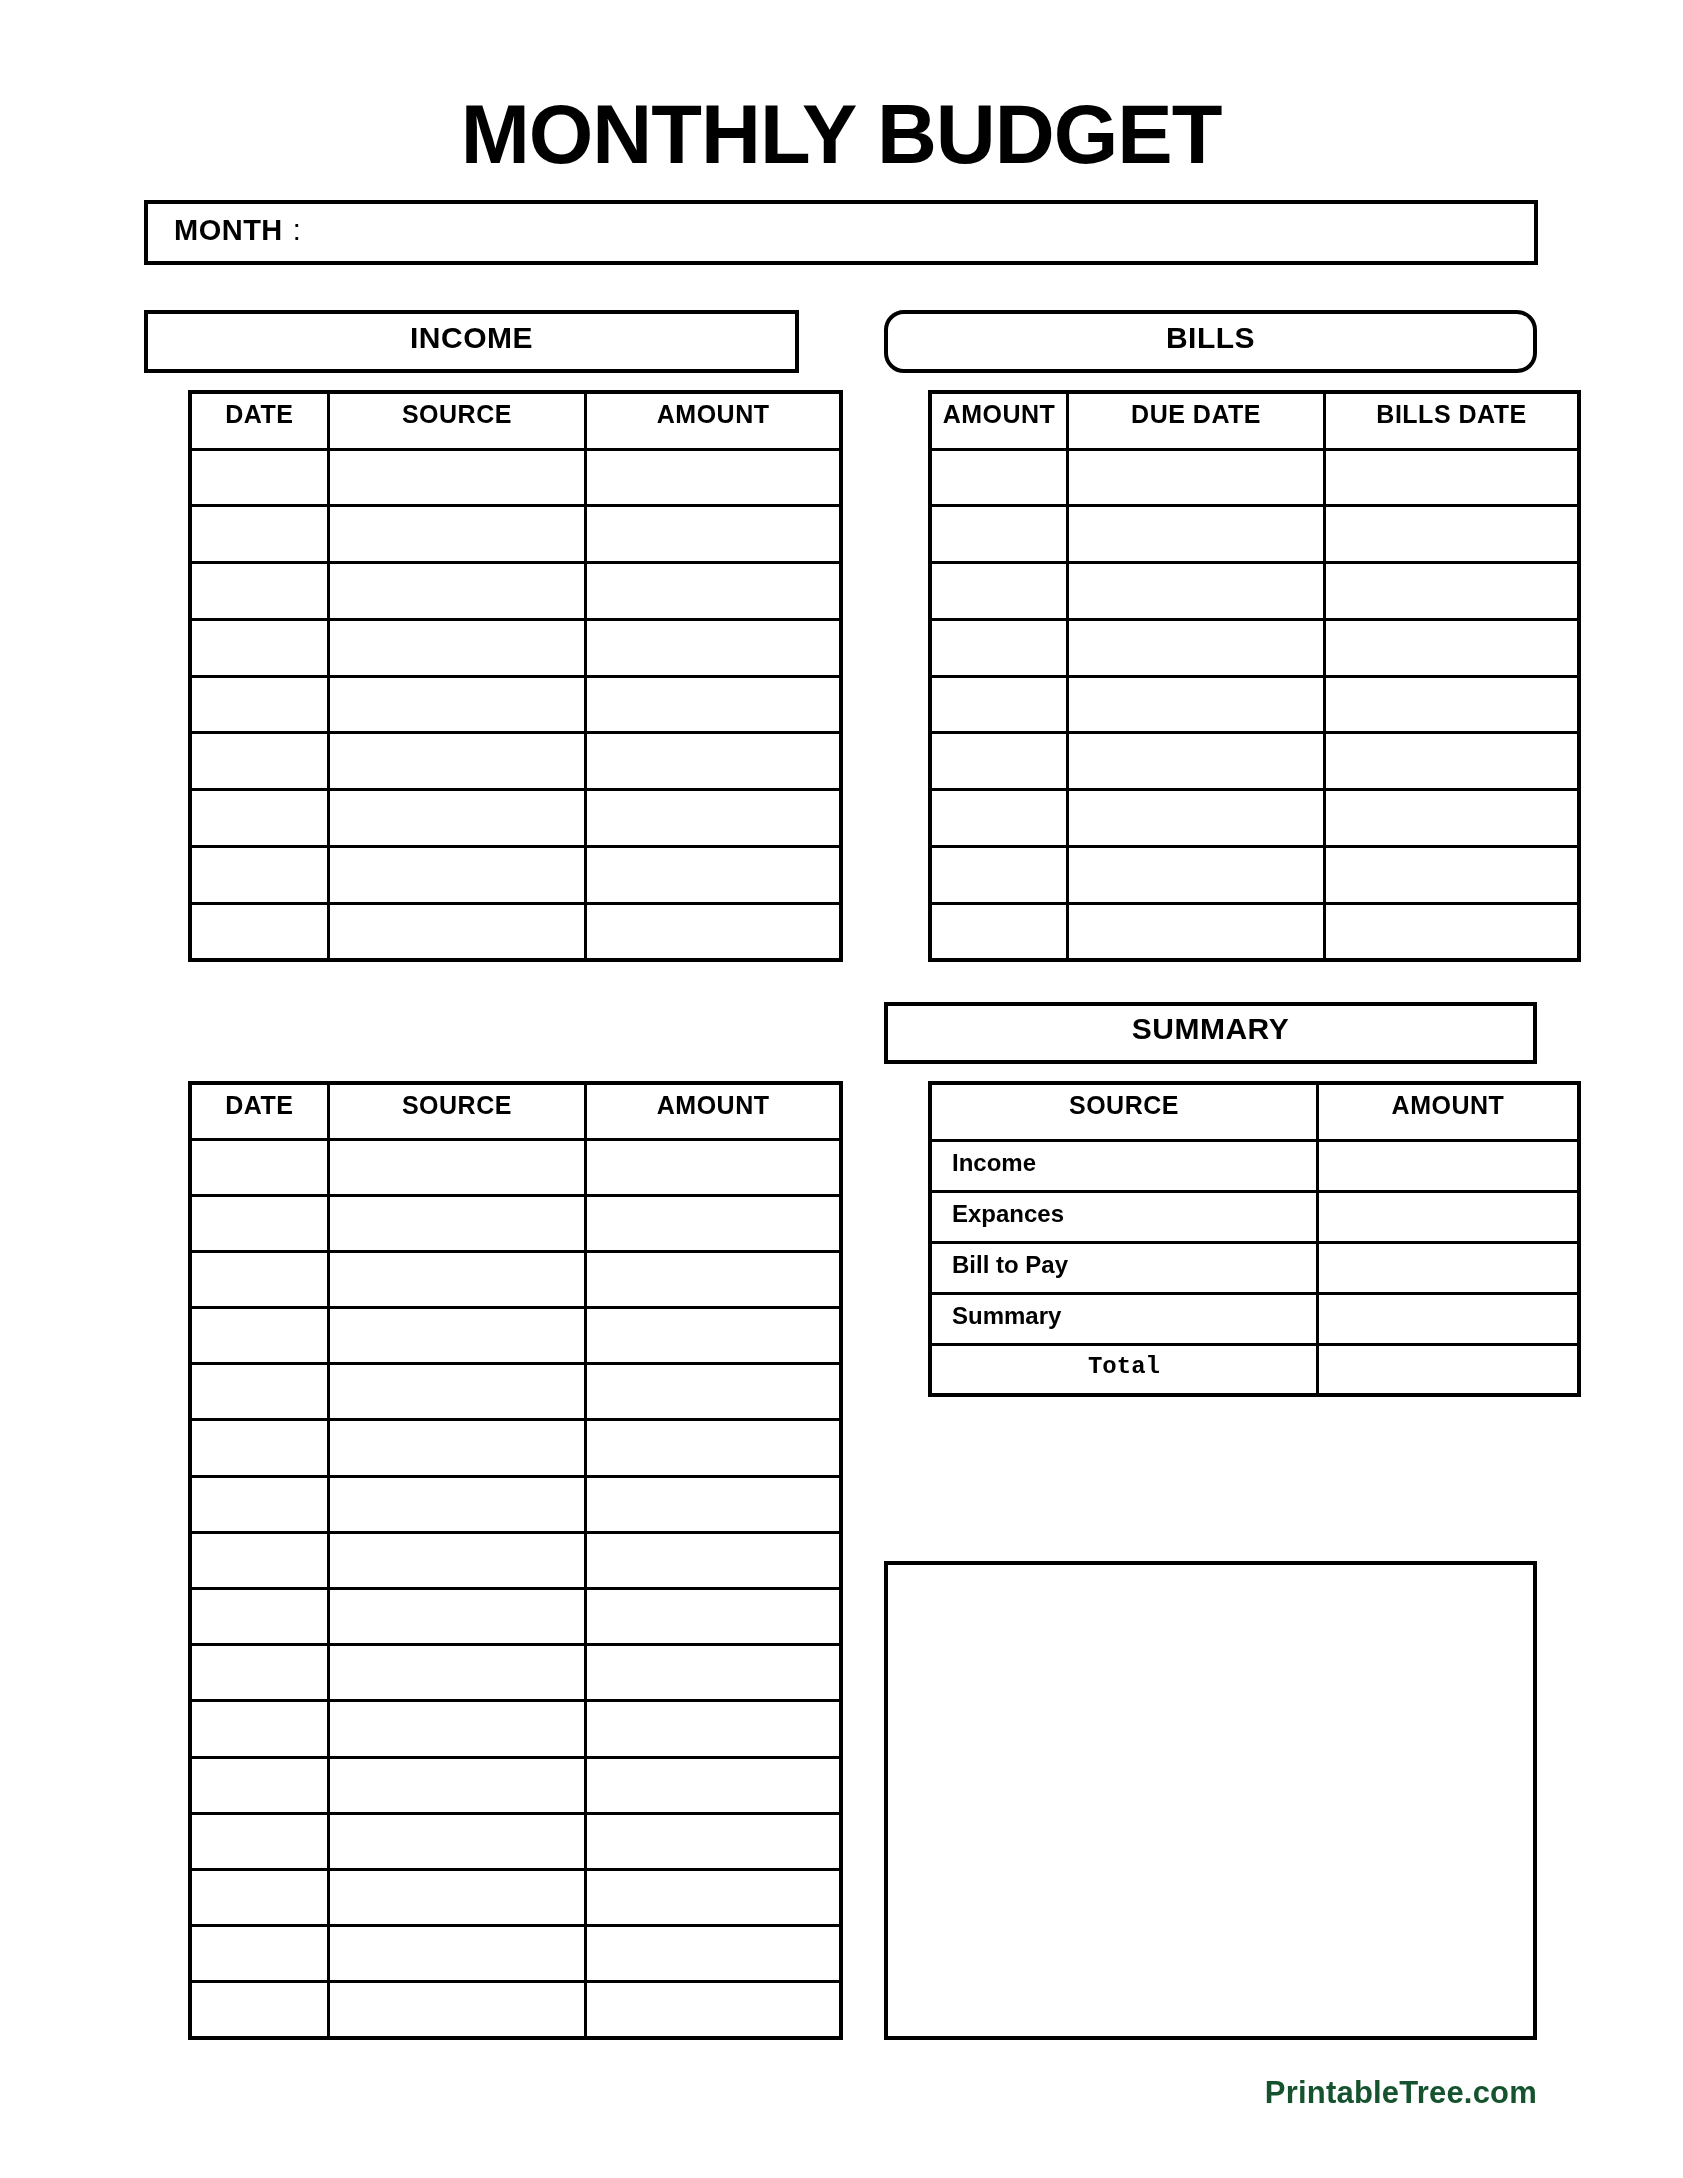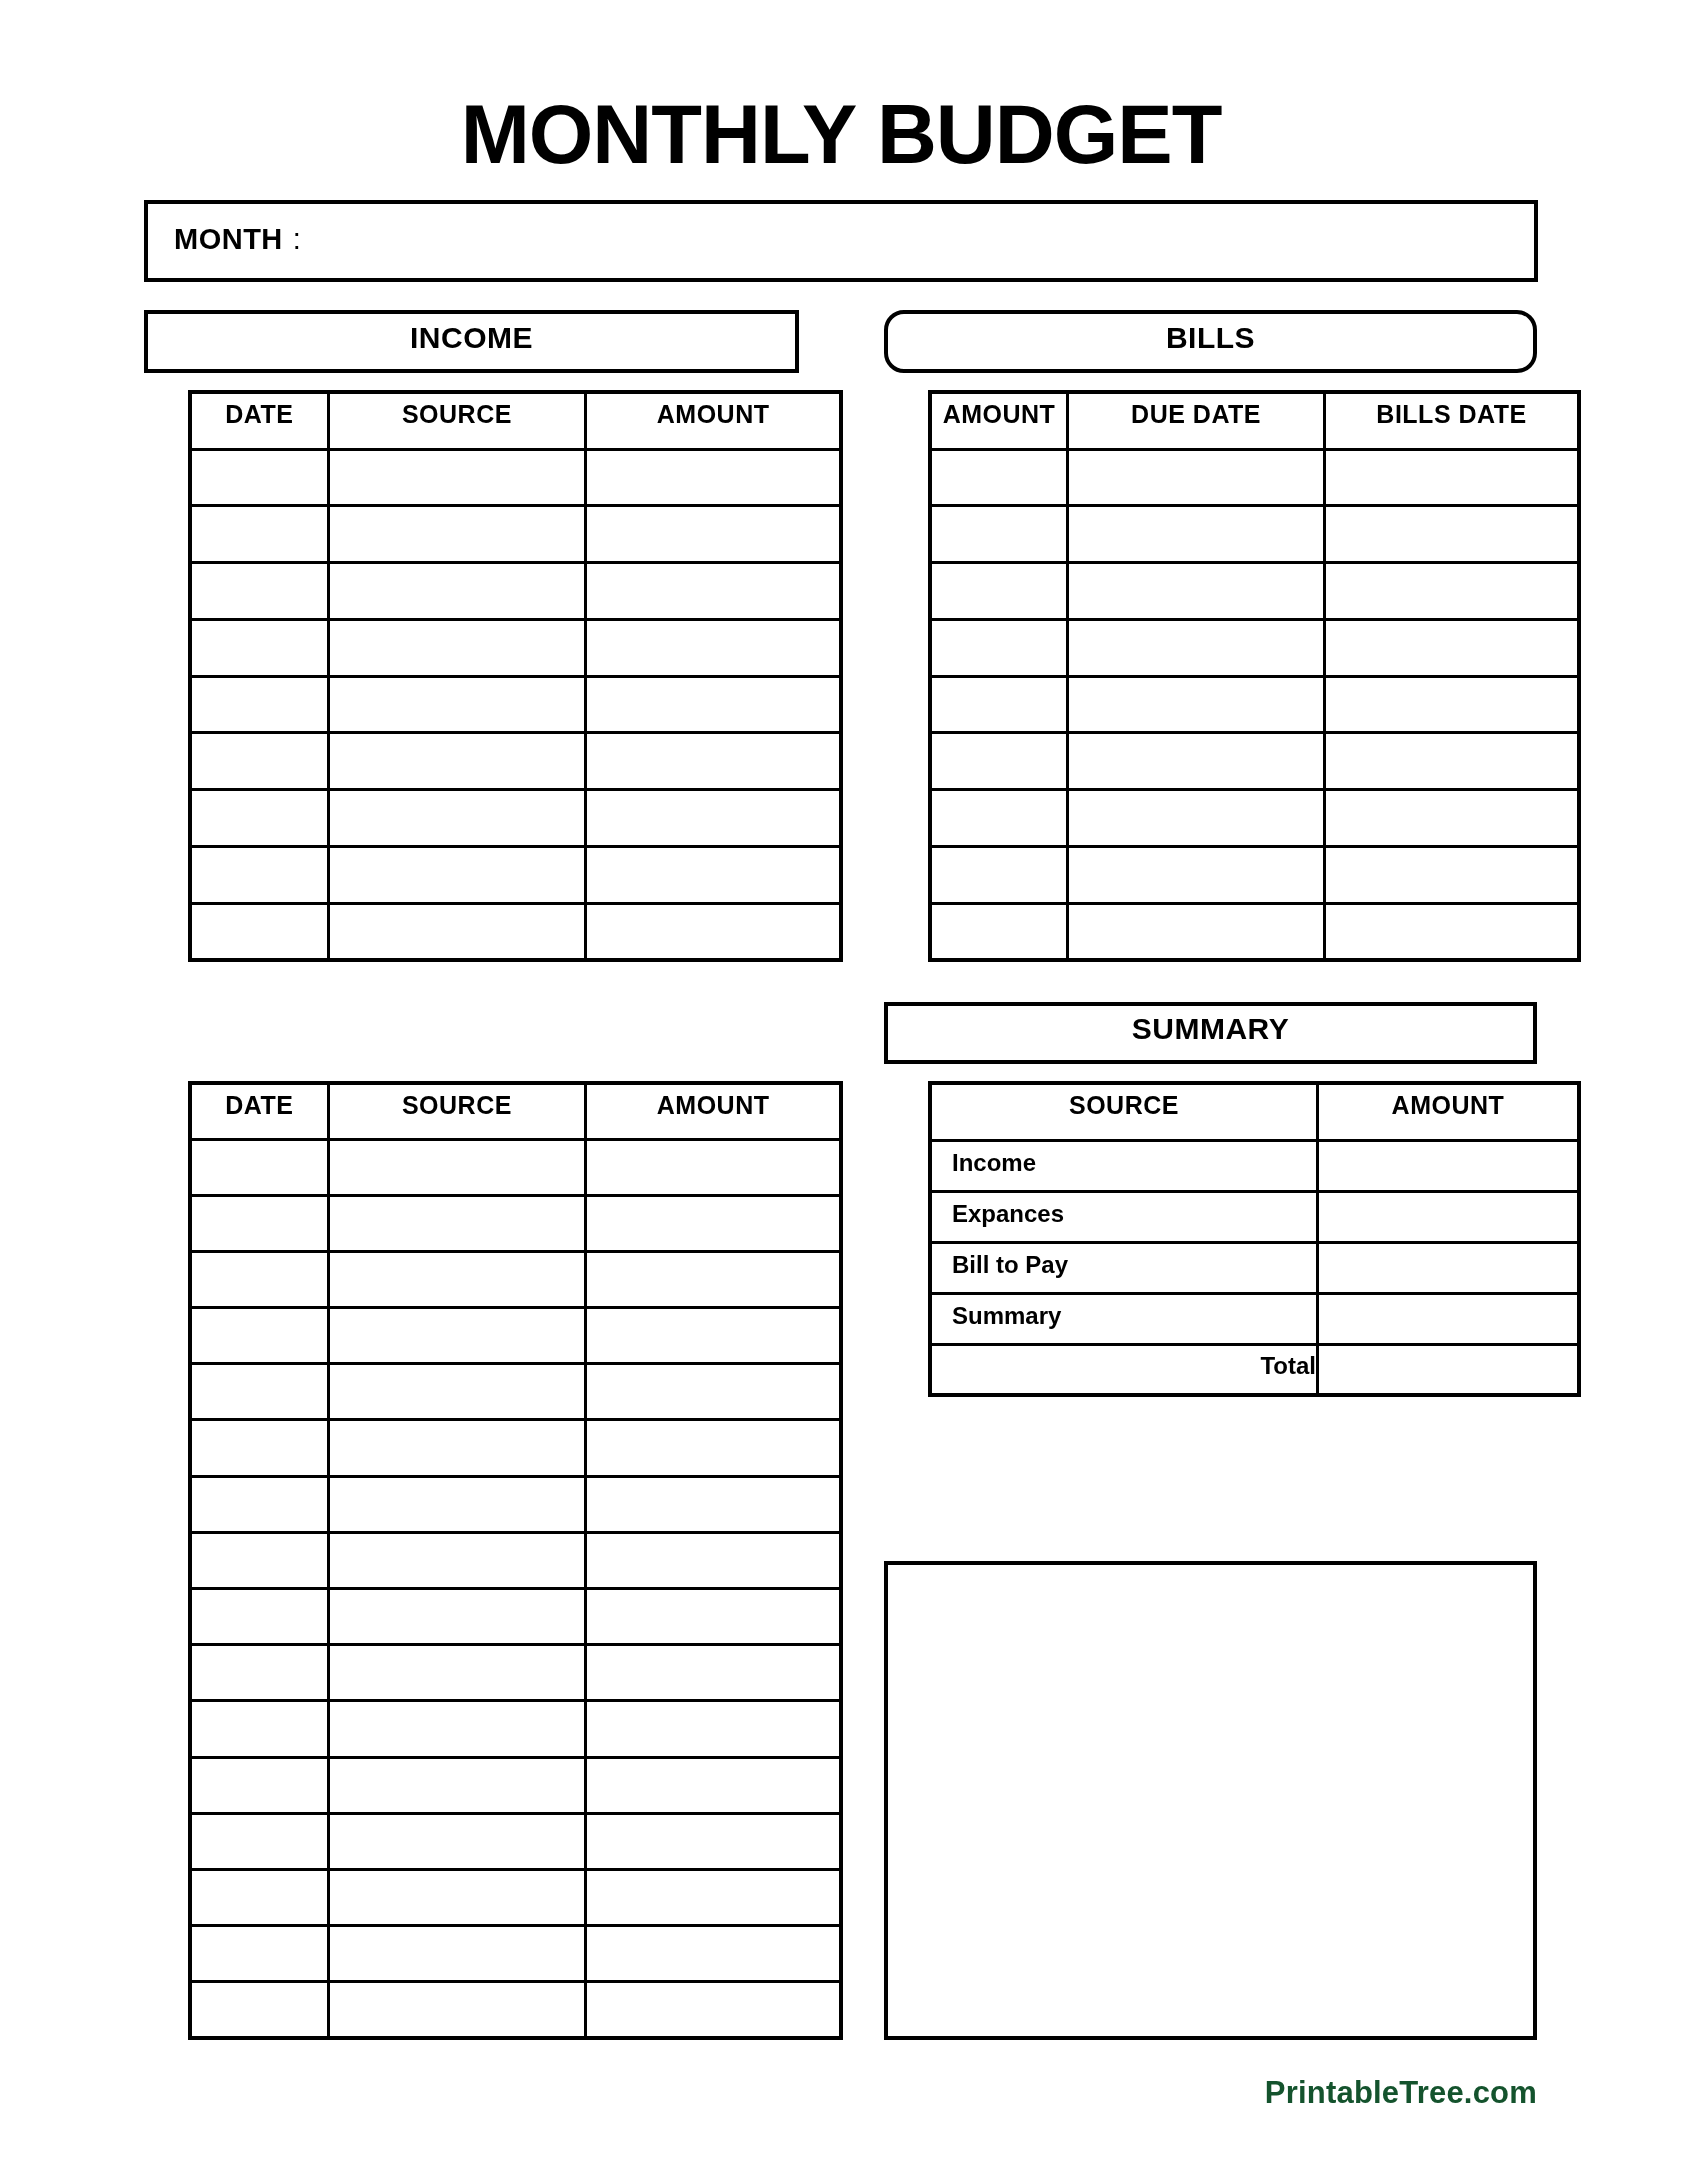--- a/index.html
+++ b/index.html
@@ -15,21 +15,21 @@
 
   .title {
     position: absolute; left: 144px; top: 87px; width: 1394px;
     text-align: center; font-size: 83px; font-weight: 700;
     letter-spacing: -1px; line-height: 1.15; white-space: nowrap;
   }
 
   .box { position: absolute; border: 4px solid #000; background: #fff; }
 
   .month-box {
-    left: 144px; top: 200px; width: 1394px; height: 82px;
+    left: 144px; top: 200px; width: 1394px; height: 65px;
     display: flex; align-items: center; padding-left: 26px; padding-bottom: 4px;
     font-size: 29px;
   }
   .month-label { font-weight: 700; letter-spacing: 0.5px; }
   .month-colon { margin-left: 10px; font-weight: 400; }
   .month-value { margin-left: 14px; font-weight: 400; }
 
   .section-header {
     display: flex; align-items: center; justify-content: center;
     font-size: 30px; font-weight: 700; letter-spacing: 0.5px;
@@ -64,21 +64,21 @@
   .col-narrow { width: 21.2%; }
   .col-wide   { width: 39.6%; }
   .col-wide2  { width: 39.2%; }
   .sum-source { width: 59.7%; }
   .sum-amount { width: 40.3%; }
 
   .summary-table td.label-cell {
     font-size: 24px; font-weight: 700; vertical-align: middle;
     padding-left: 20px; text-align: left; padding-bottom: 6px;
   }
-  .summary-table tr.total-row td.label-cell { text-align: right; padding-left: 0; }
+  .summary-table tr.total-row td.label-cell { text-align: center; padding-left: 0; font-family: Liberation Mono, monospace; }
 
   .notes-box { left: 884px; top: 1561px; width: 653px; height: 479px; border-width: 4px; }
 
   .footer-link {
     position: absolute; top: 2075px; right: 146px;
     font-size: 31px; font-weight: 700; letter-spacing: 0.2px;
     text-decoration-thickness: 3px; text-underline-offset: 5px;
     color: #14532d; cursor: pointer; white-space: nowrap;
   }
 </style>

